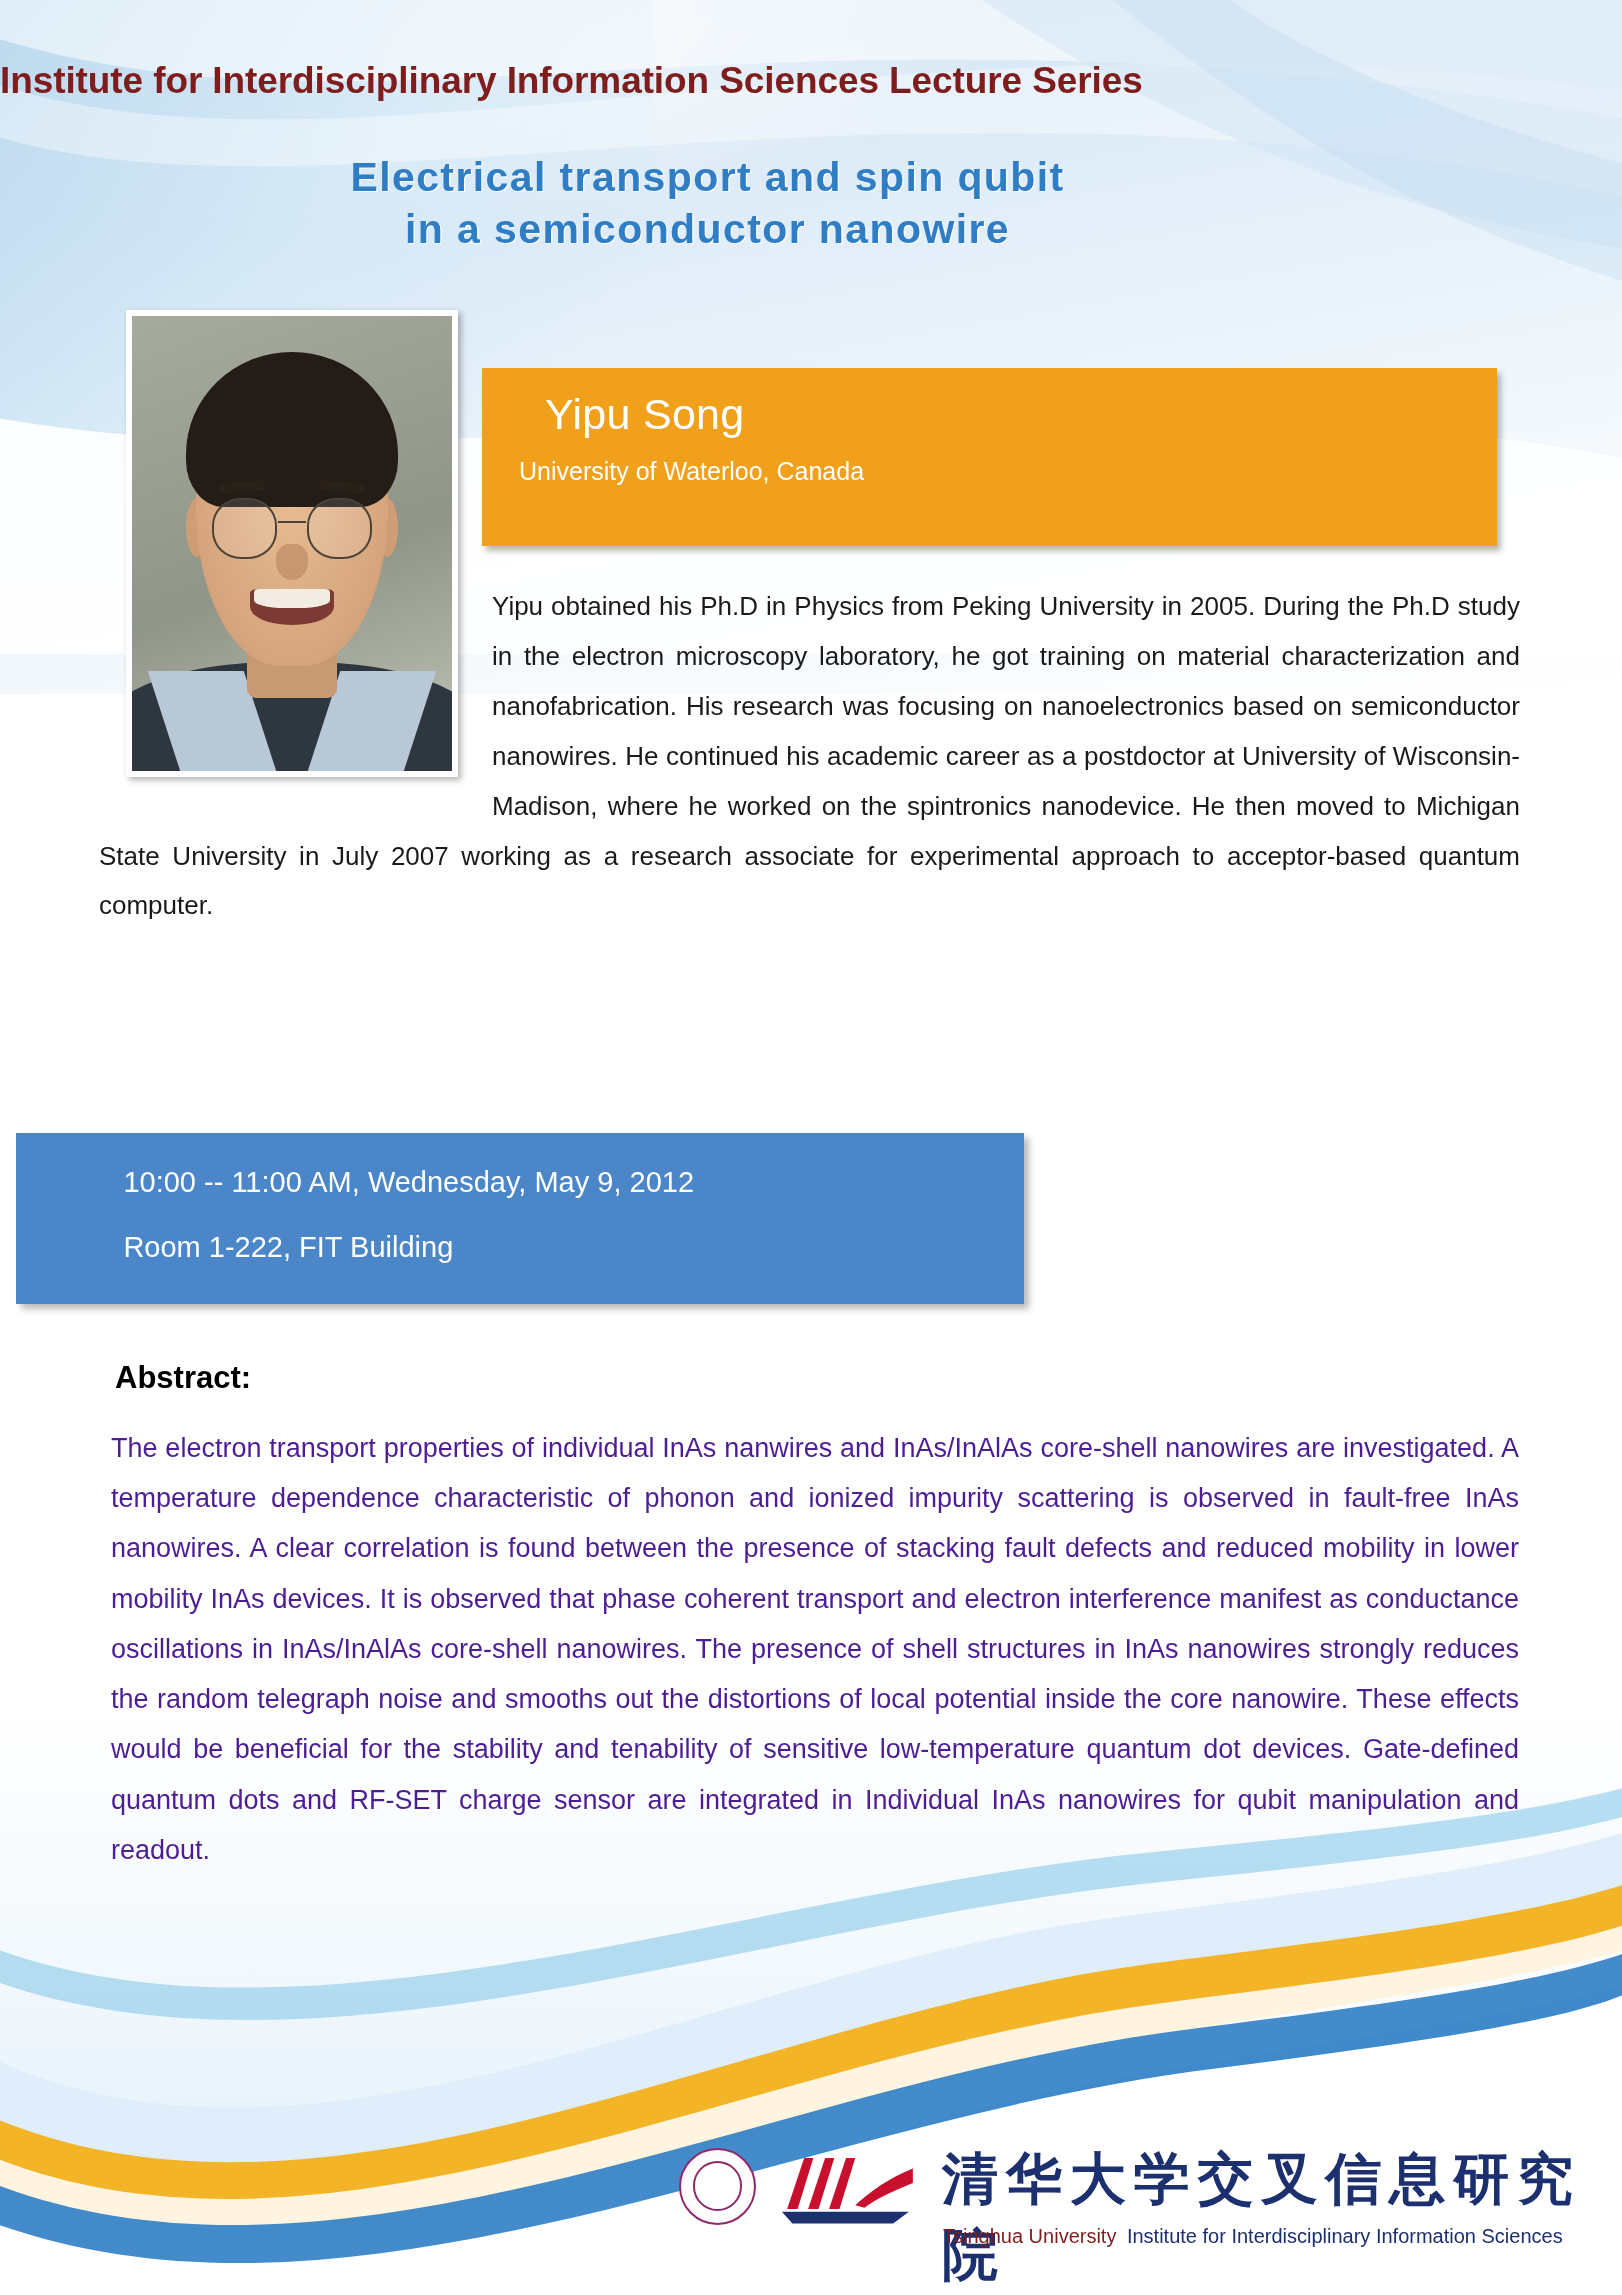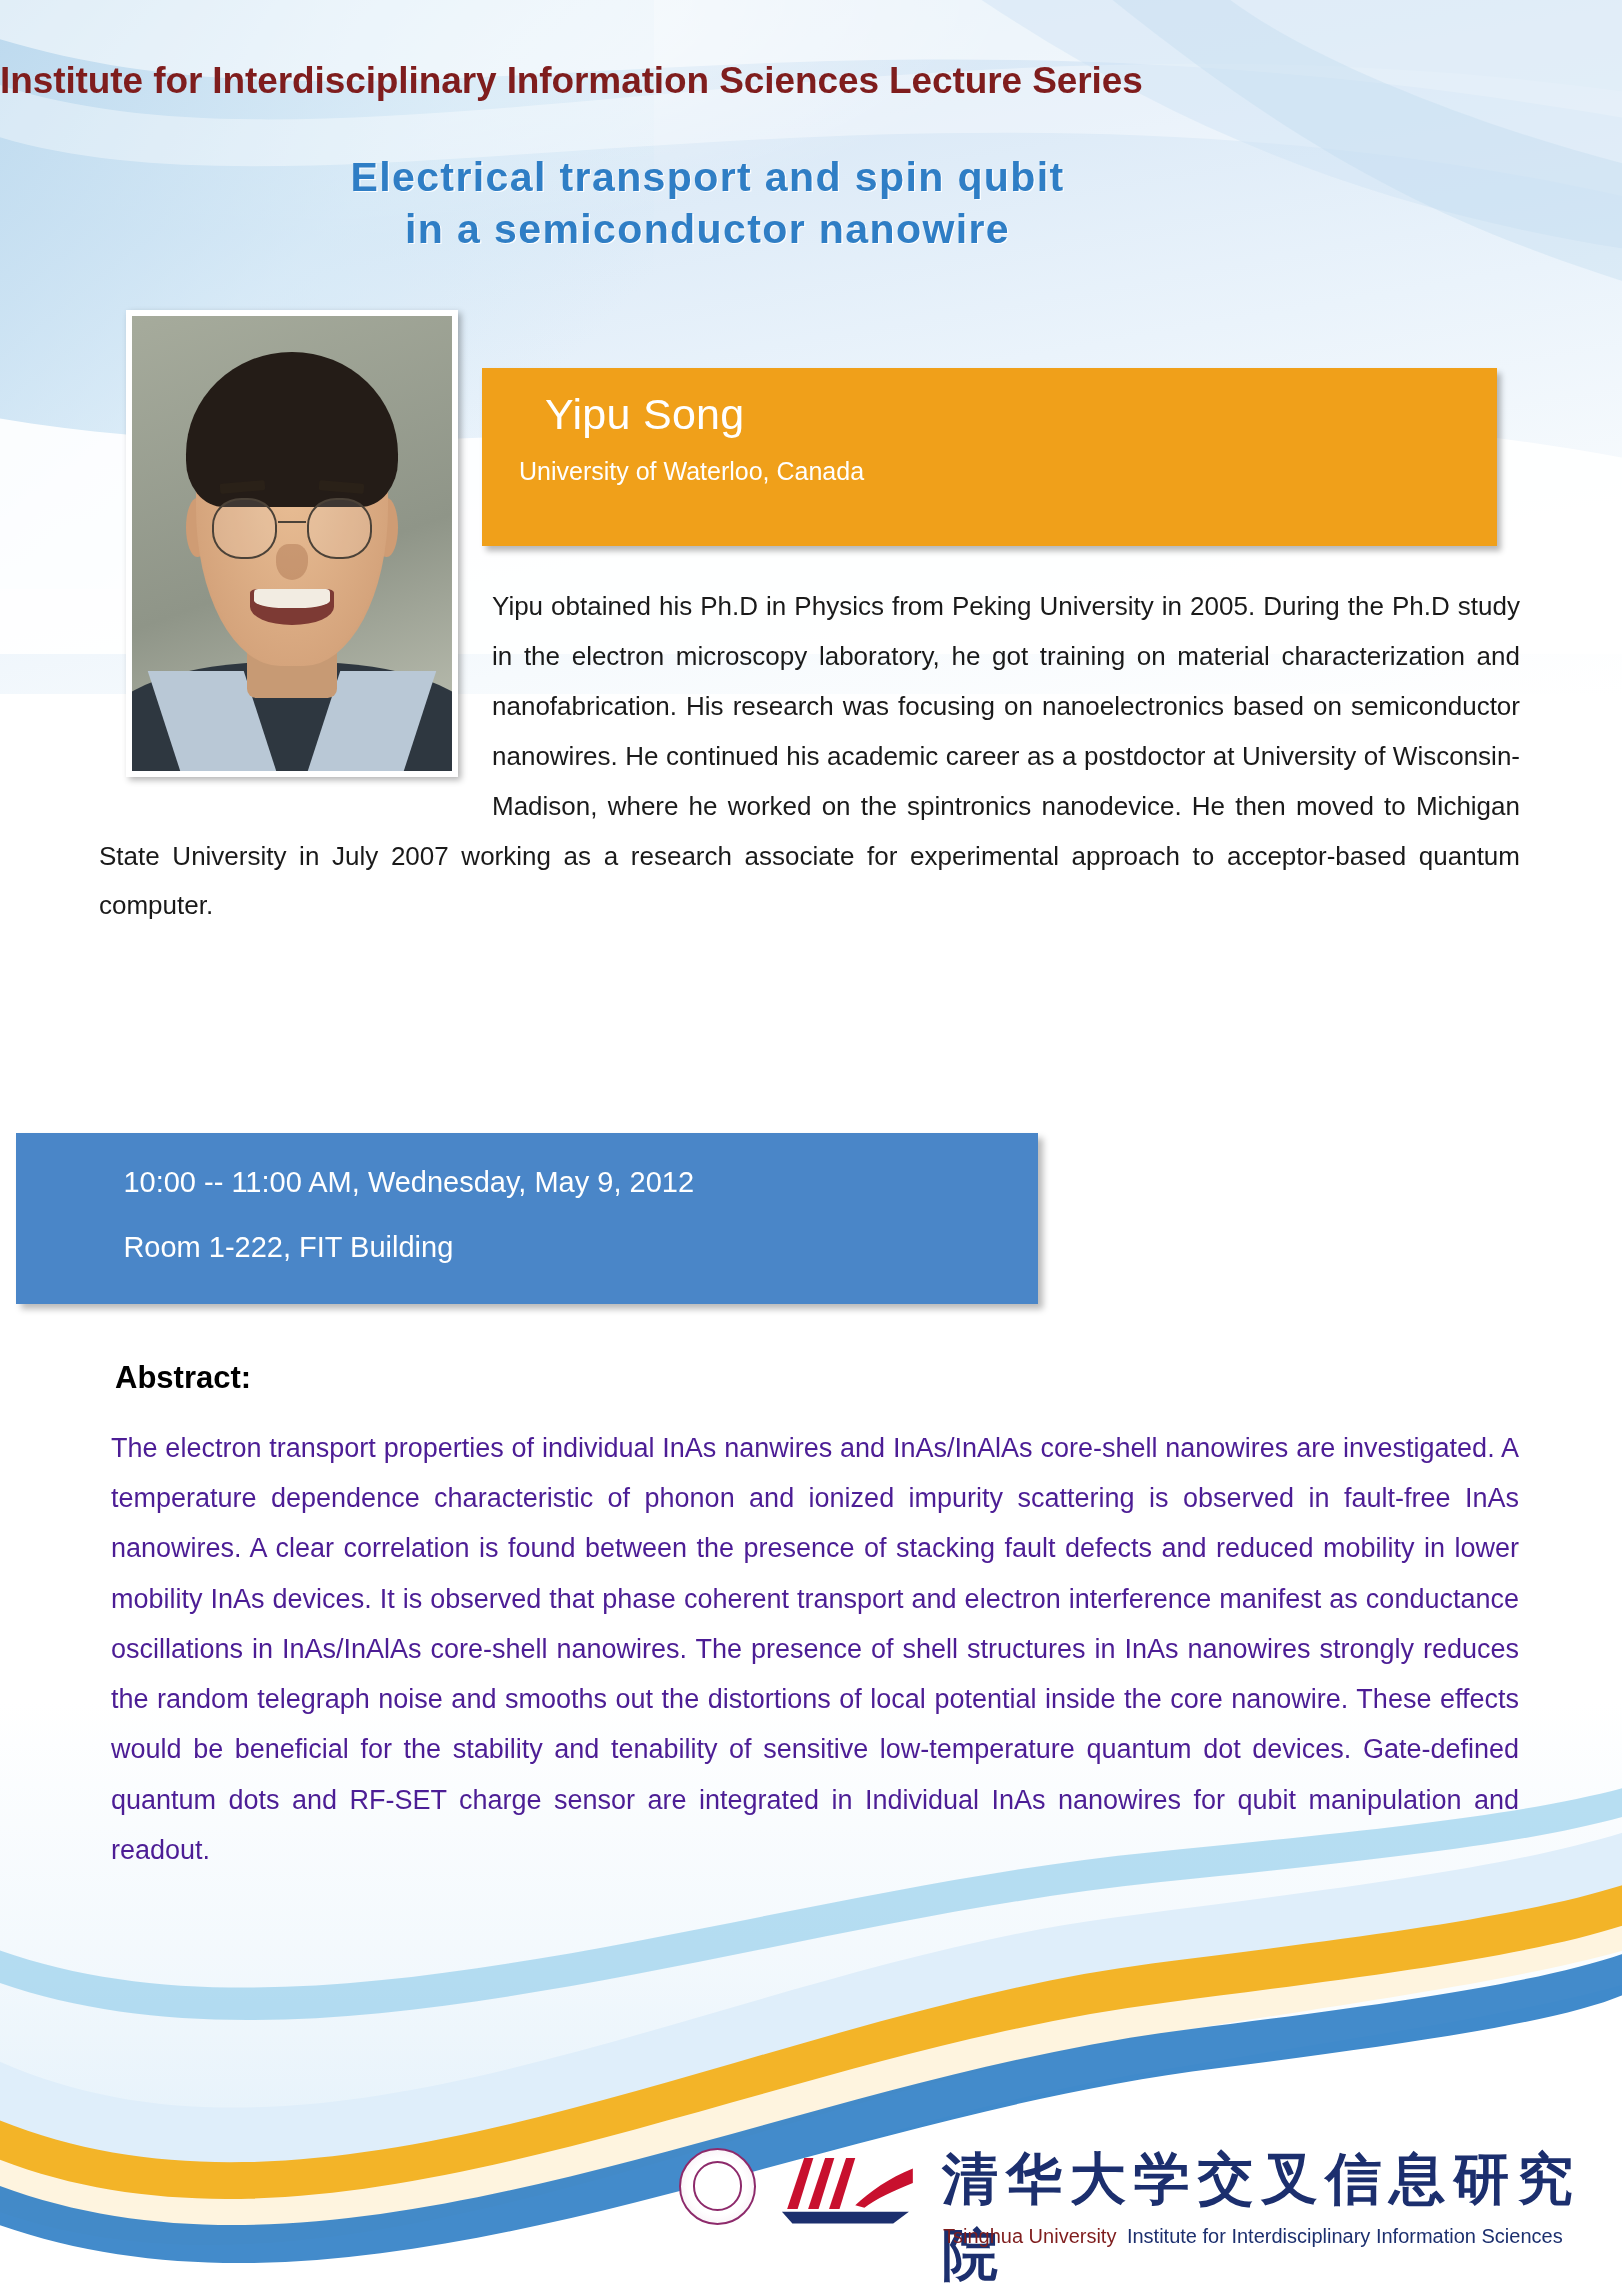--- a/index.html
+++ b/index.html
@@ -198,21 +198,20 @@
     height: 203px;
   }
 
   
   .info-box {
     position: absolute;
     left: 16.4px; top: 1133px;
     width: 1008px; height: 171px;
     background: #4a86c8;
     box-shadow: 4.6px 5.2px 6.5px rgba(0,0,0,0.27);
-    padding-left: 14px;
   }
   .info-line1 {
     position: absolute; left: 107px; top: 33px;
     font-size: 29px; color: #ffffff;
   }
   .info-line2 {
     position: absolute; left: 107px; top: 98px;
     font-size: 29px; color: #ffffff;
   }
 

